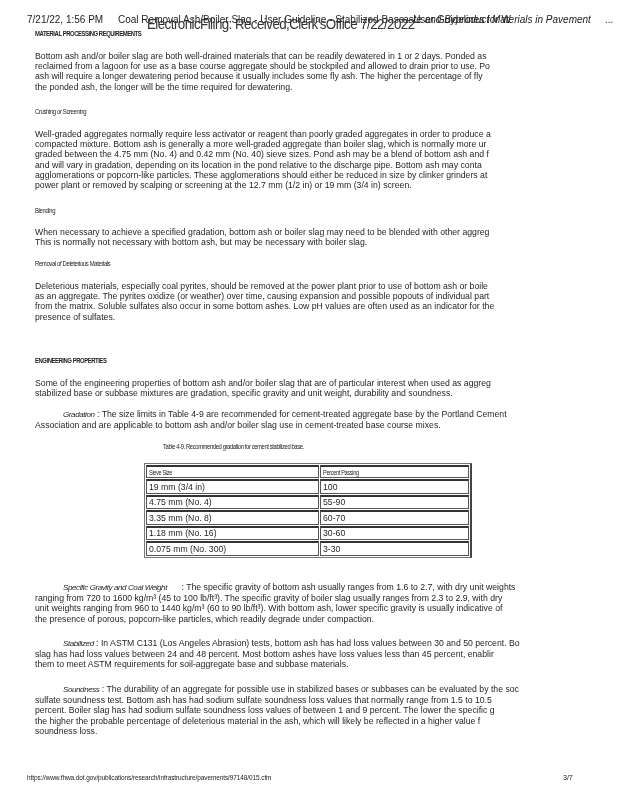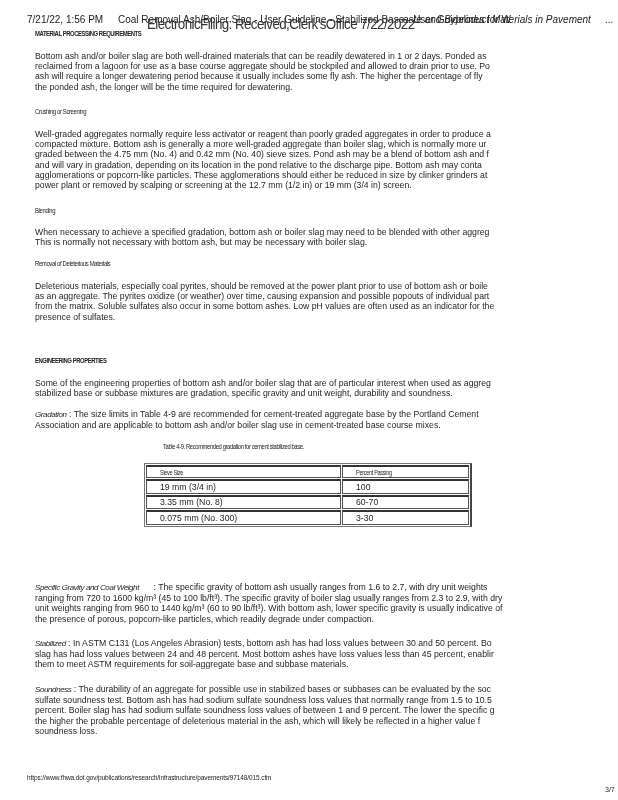--- a/index.html
+++ b/index.html
@@ -69,20 +69,21 @@
       line-height: 10.2px;
       color: #1f1f1f;
       white-space: nowrap;
       overflow: hidden;
     }
     .para .line { display: block; }
     .para .it {
       font-style: italic;
       font-size: 8px;
       letter-spacing: -0.4px;
+      margin-left: 28px;
     }
     .table-caption {
       position: absolute;
       left: 163px;
       top: 443px;
       font-size: 6.8px;
       letter-spacing: -0.45px;
       color: #222;
       transform: scaleX(0.86);
       transform-origin: left top;
@@ -94,21 +95,21 @@
       top: 463px;
       width: 328px;
       border-collapse: separate;
       border-spacing: 1px;
       border: 1px solid #777;
       border-right: 2px solid #444;
     }
     table.grad td {
       border: 1px solid #555;
       border-top: 2px solid #333;
-      padding: 0 13px;
+      padding: 0 2px;
       height: 11.5px;
       font-size: 8.7px;
       color: #1f1f1f;
       white-space: nowrap;
     }
     table.grad td.c1 { width: 167px; }
     table.grad tr.hdr td {
       font-size: 6.6px;
       letter-spacing: -0.4px;
       height: 10px;
@@ -122,21 +123,21 @@
       position: absolute;
       top: 773px;
       left: 27px;
       right: 0;
       font-size: 7.2px;
       color: #222;
       white-space: nowrap;
       letter-spacing: -0.1px;
     }
     .footer .url { position: absolute; left: 0; top: 0; transform: scaleX(0.9); transform-origin: left top; }
-    .footer .page { position: absolute; left: 578px; top: 0; margin-top: 12px; }
+    .footer .page { position: absolute; left: 536px; top: 0; }
   </style>
 </head>
 <body>
 
 <div class="print-header">
   <span class="date">7/21/22, 1:56 PM</span>
   <span class="doc-title">Coal Removal Ash/Boiler Slag - User Guideline - Stabilized Base - User Guidelines for W</span>
   <span class="doc-title-2">aste and Byproduct Materials in Pavement</span>
   <span class="ellipsis">...</span>
 </div>
@@ -196,22 +197,30 @@
   <tbody>
       <tr class="hdr">
     <td class="c1"><span>Sieve Size</span></td>
     <td><span>Percent Passing</span></td>
   </tr>
   <tr>
     <td class="c1">19 mm (3/4 in)</td>
     <td>100</td>
   </tr>
   <tr>
+    <td class="c1">4.75 mm (No. 4)</td>
+    <td>55-90</td>
+  </tr>
+  <tr>
     <td class="c1">3.35 mm (No. 8)</td>
     <td>60-70</td>
+  </tr>
+  <tr>
+    <td class="c1">1.18 mm (No. 16)</td>
+    <td>30-60</td>
   </tr>
   <tr>
     <td class="c1">0.075 mm (No. 300)</td>
     <td>3-30</td>
   </tr>
 </tbody>
   </table>
 
 <div class="para" style="top:582px;">
   <span class="line"><span class="it">Specific Gravity and Coal Weight</span><span style="white-space:pre;">      : The specific gravity of bottom ash usually ranges from 1.6 to 2.7, with dry unit weights</span></span>

